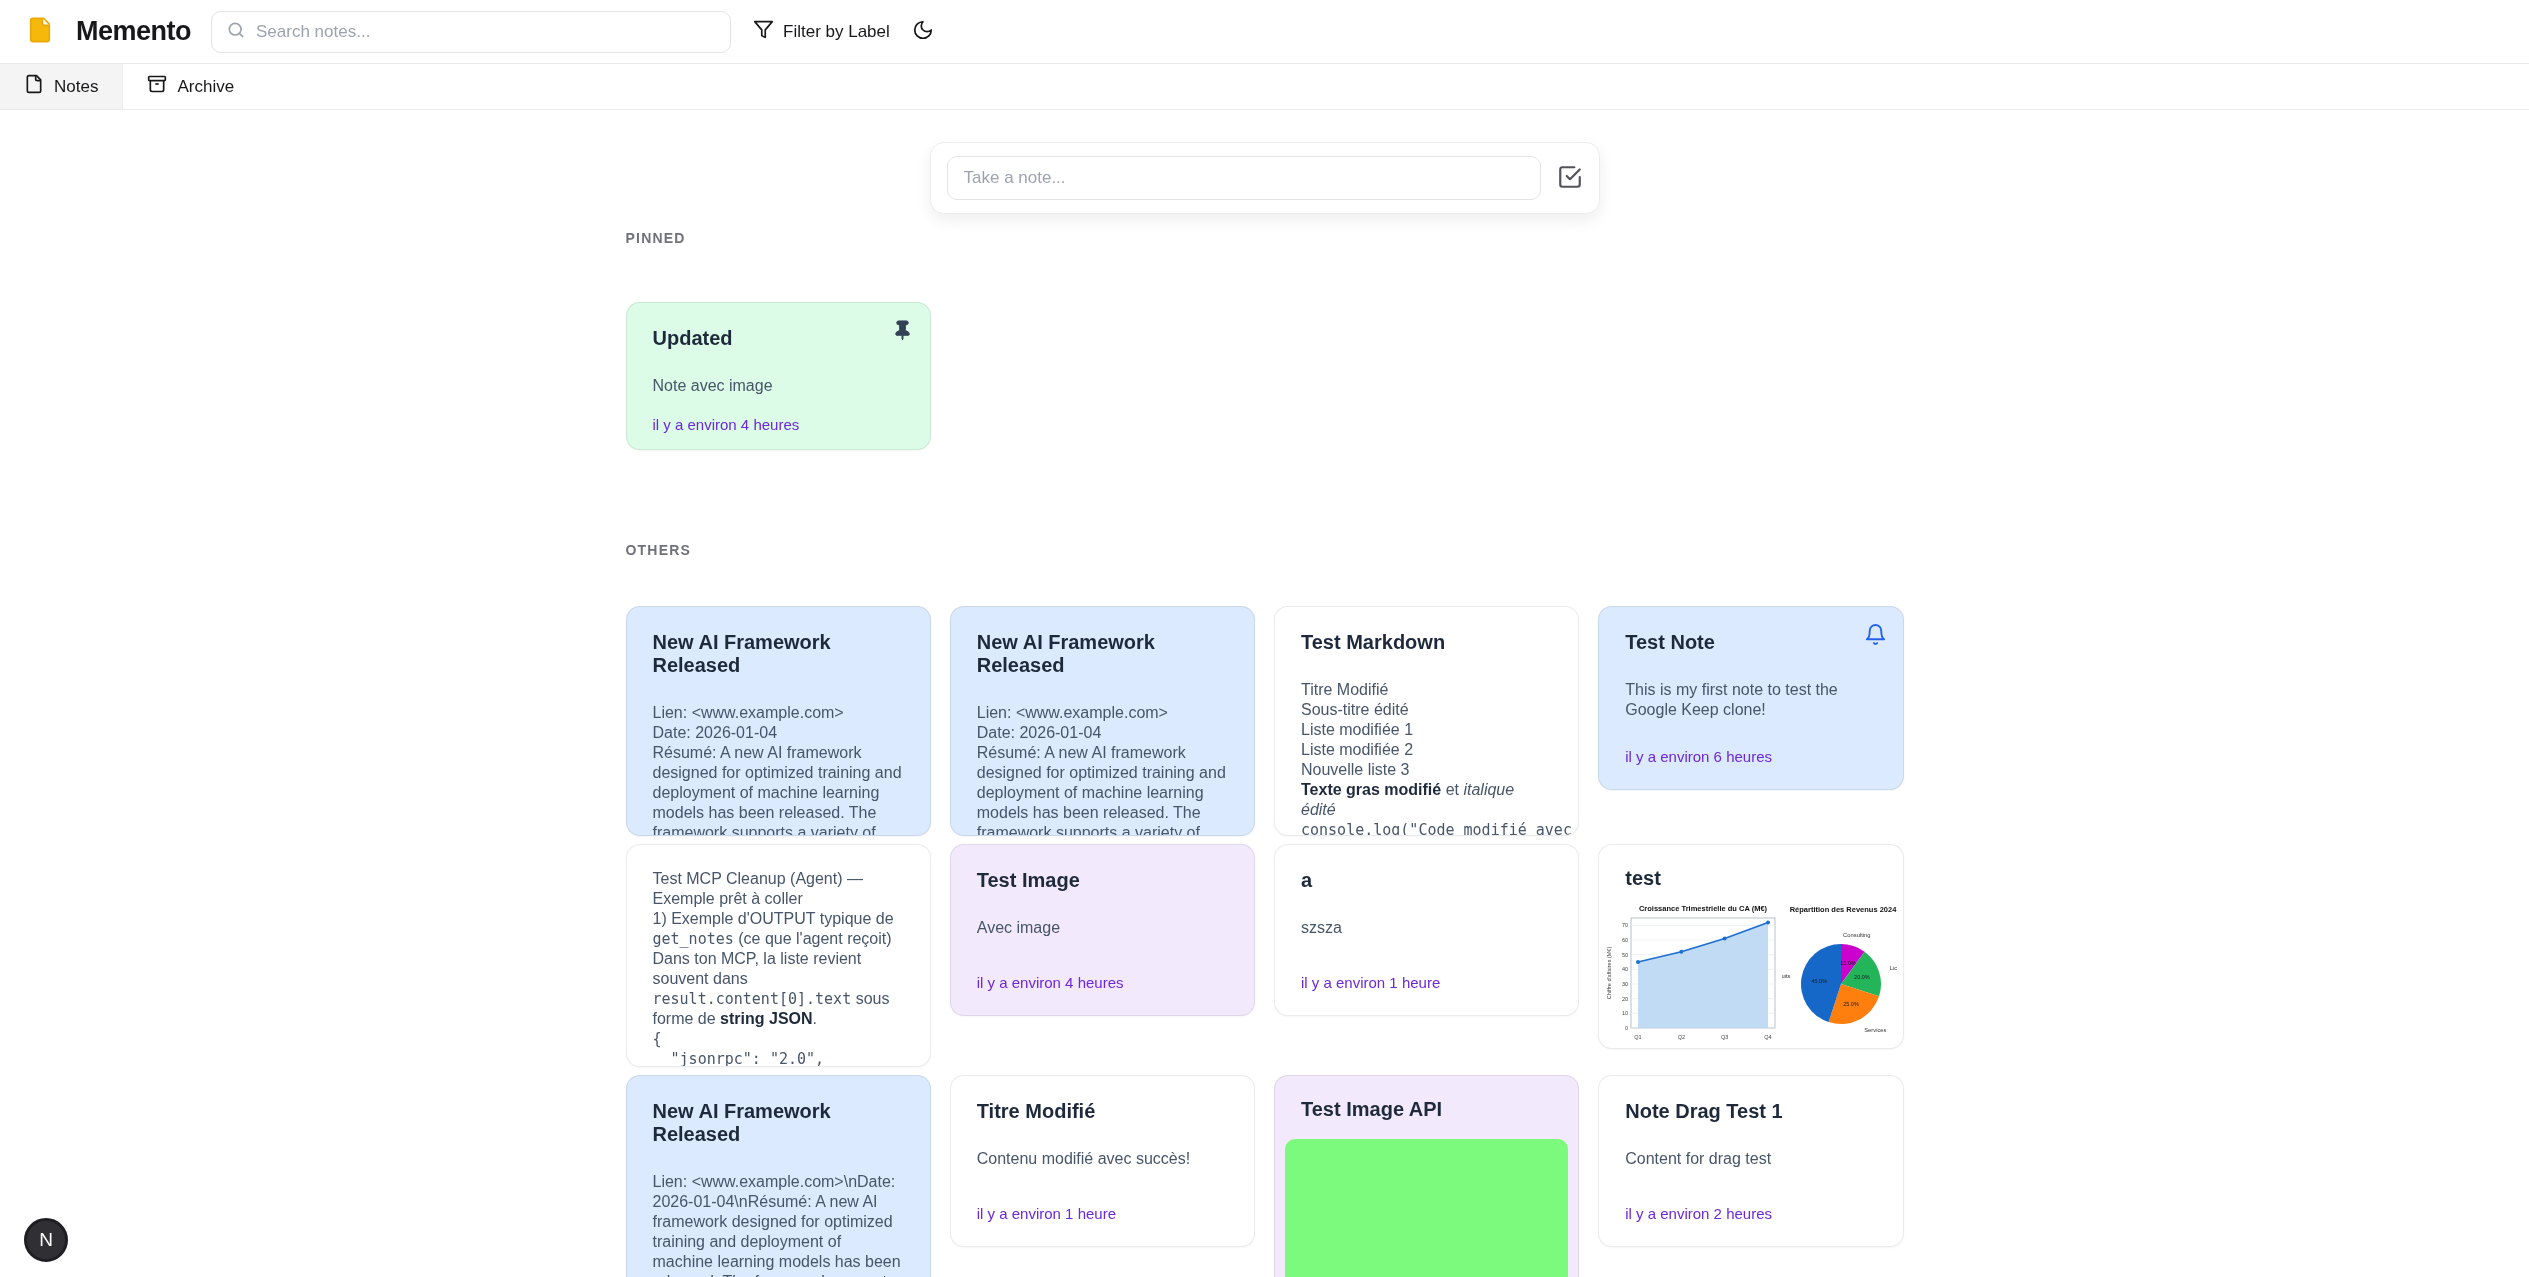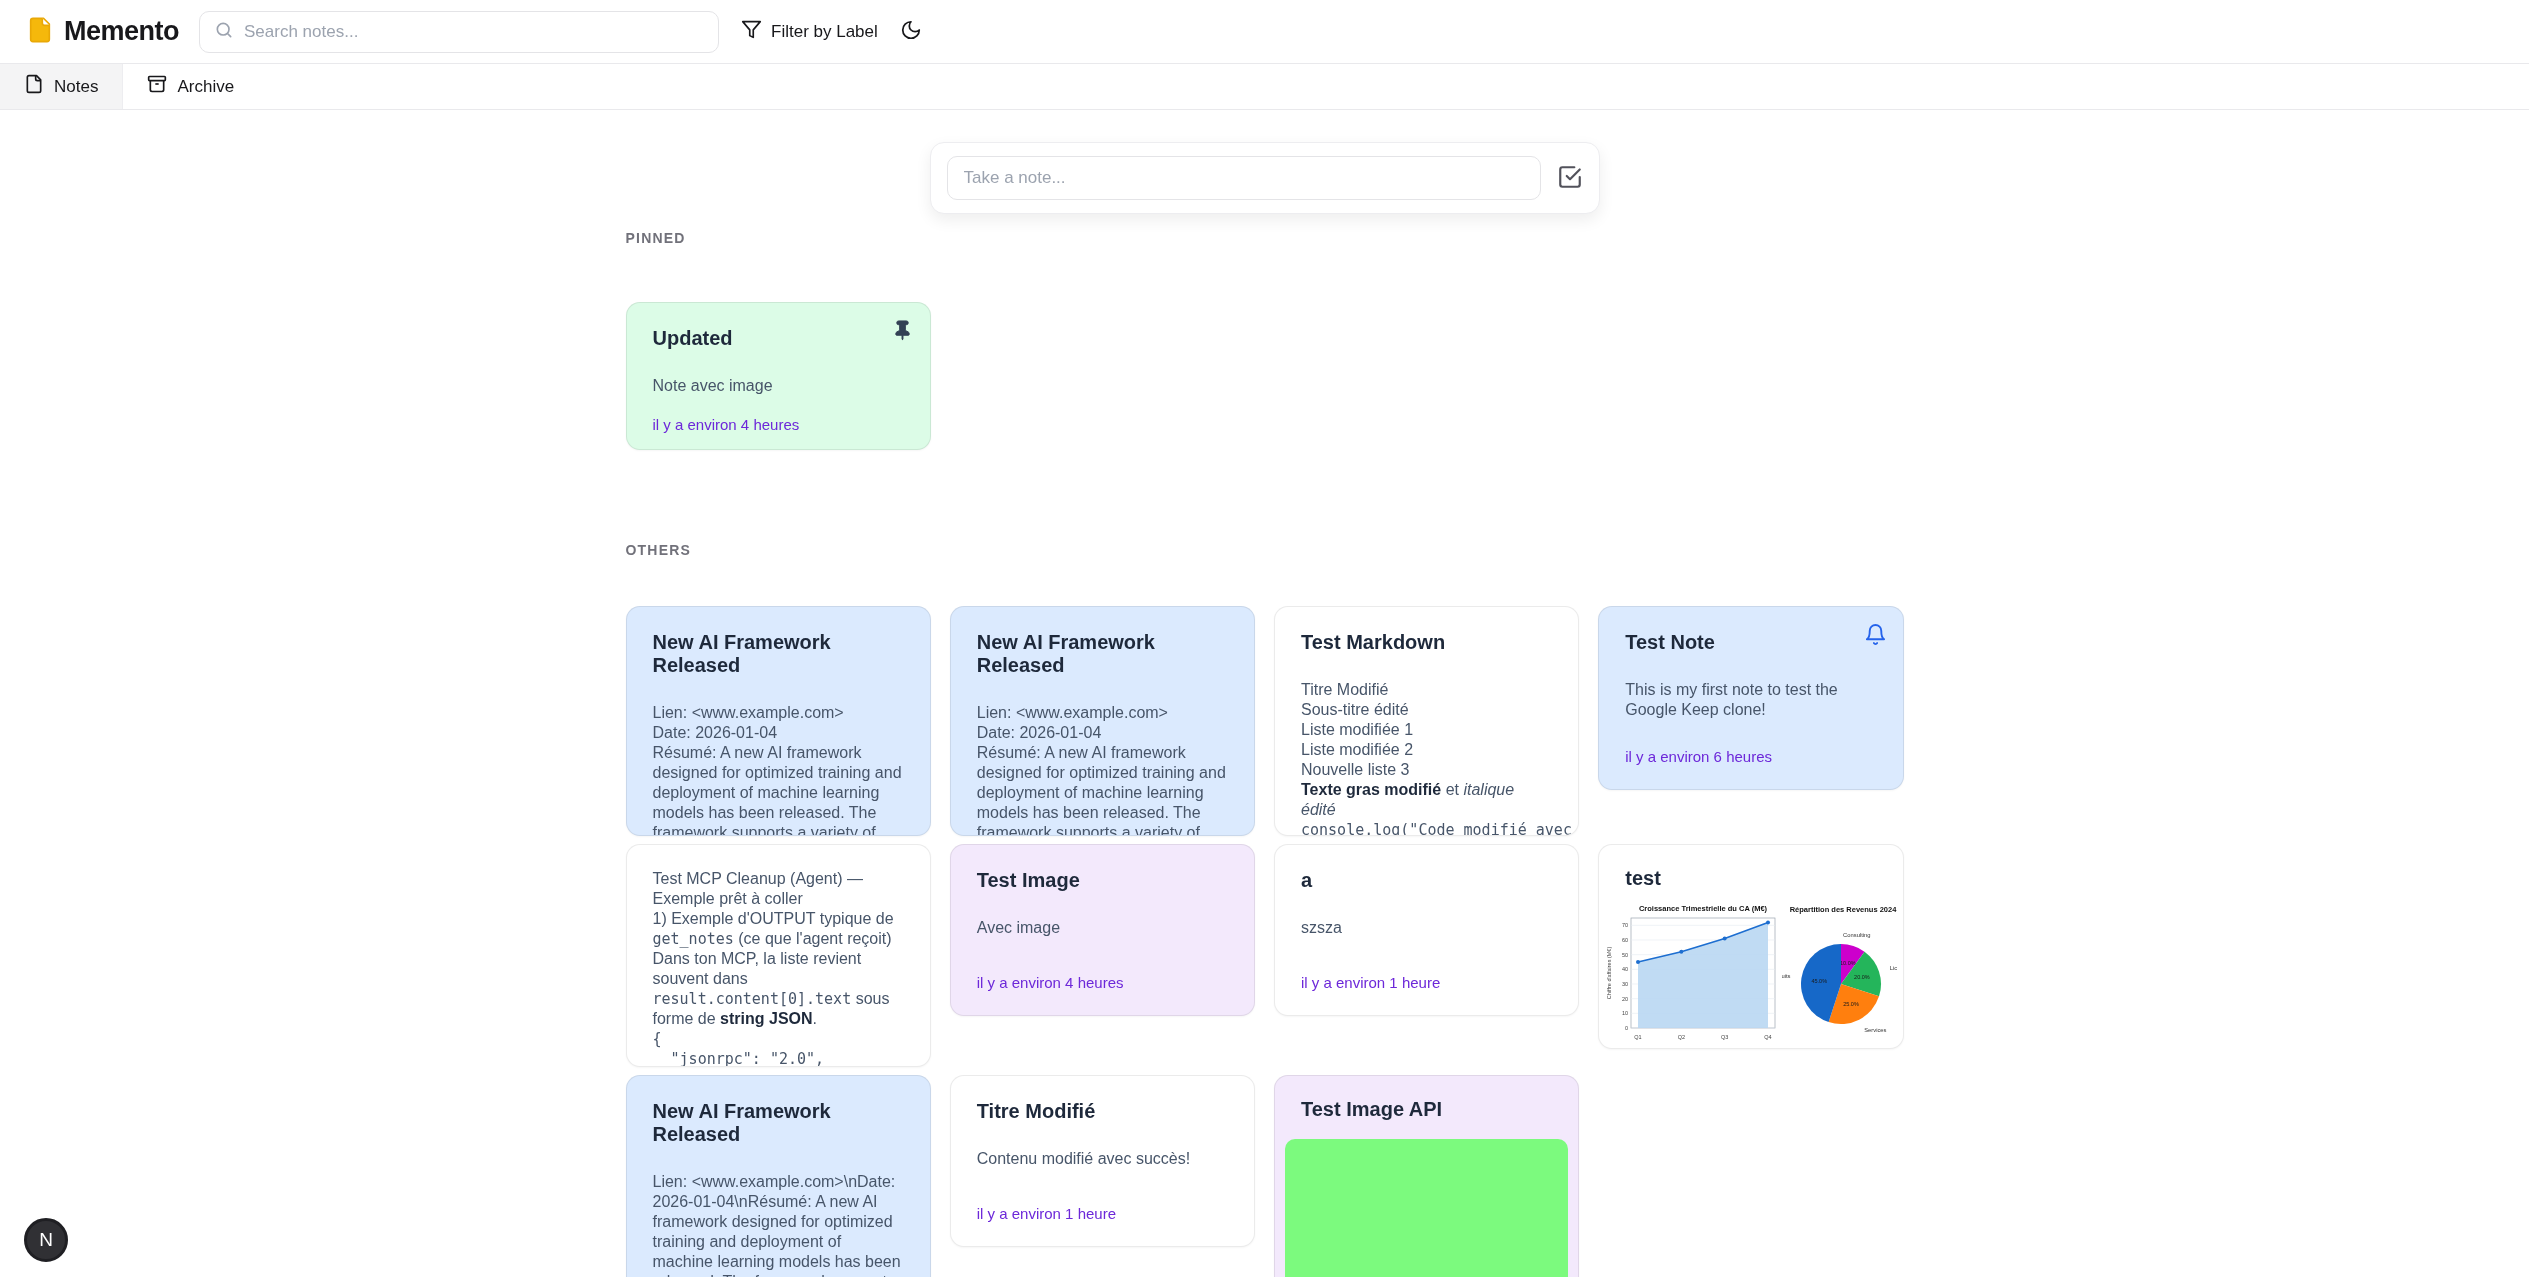--- a/index.html
+++ b/index.html
@@ -2,21 +2,21 @@
 <html><head>
 <meta charset="utf-8">
 <style>
   * { margin:0; padding:0; box-sizing:border-box; }
   html,body { width:2529px; height:1277px; overflow:hidden; background:#fff;
     font-family:"Liberation Sans", sans-serif; color:#1e293b; }
 
   
   .header { height:64px; display:flex; align-items:center; padding:0 26px;
     border-bottom:1px solid #e9e9ec; background:#fff; }
-  .logo { display:flex; gap:10px; }
+  .logo { display:flex; gap:22px; }
   .logo-title { font-size:27px; font-weight:700; color:#18181b; letter-spacing:-0.5px; }
   .searchbox { margin-left:20px; width:520px; height:42px; border:1px solid #e4e4e7;
     border-radius:10px; display:flex; align-items:center; padding:0 14px; gap:10px; background:#fff; }
   .searchbox input { border:none; outline:none; flex:1; font-size:17px;
     font-family:"Liberation Sans",sans-serif; color:#18181b; background:transparent; }
   .searchbox input::placeholder { color:#9ca3af; }
   .hbtn { display:flex; align-items:center; gap:9px; margin-left:22px; background:none;
     border:none; cursor:pointer; font-size:17px; font-weight:500; color:#18181b;
     font-family:"Liberation Sans",sans-serif; }
   .iconbtn { margin-left:22px; background:none; border:none; cursor:pointer;
@@ -296,18 +296,23 @@
       <div class="card-title">Titre Modifié</div>
       <div class="card-body">Contenu modifié avec succès!</div>
       <div class="card-time">il y a environ 1 heure</div>
     </div>
 
     <div class="card bg-purple img-card h420" style="grid-column:3;grid-row:3">
       <div class="card-title">Test Image API</div>
       <div class="img-block" style="background: rgb(124, 250, 126);"></div>
     </div>
 
+    <div class="card bg-white h157" style="grid-column:4;grid-row:3">
+      <div class="card-title">Note Drag Test 1</div>
+      <div class="card-body">Content for drag test</div>
+      <div class="card-time">il y a environ 2 heures</div>
+    </div>
   </div>
 </div>
 
 <div class="avatar">
   <span>N</span>
 </div>
 
 </body></html>

